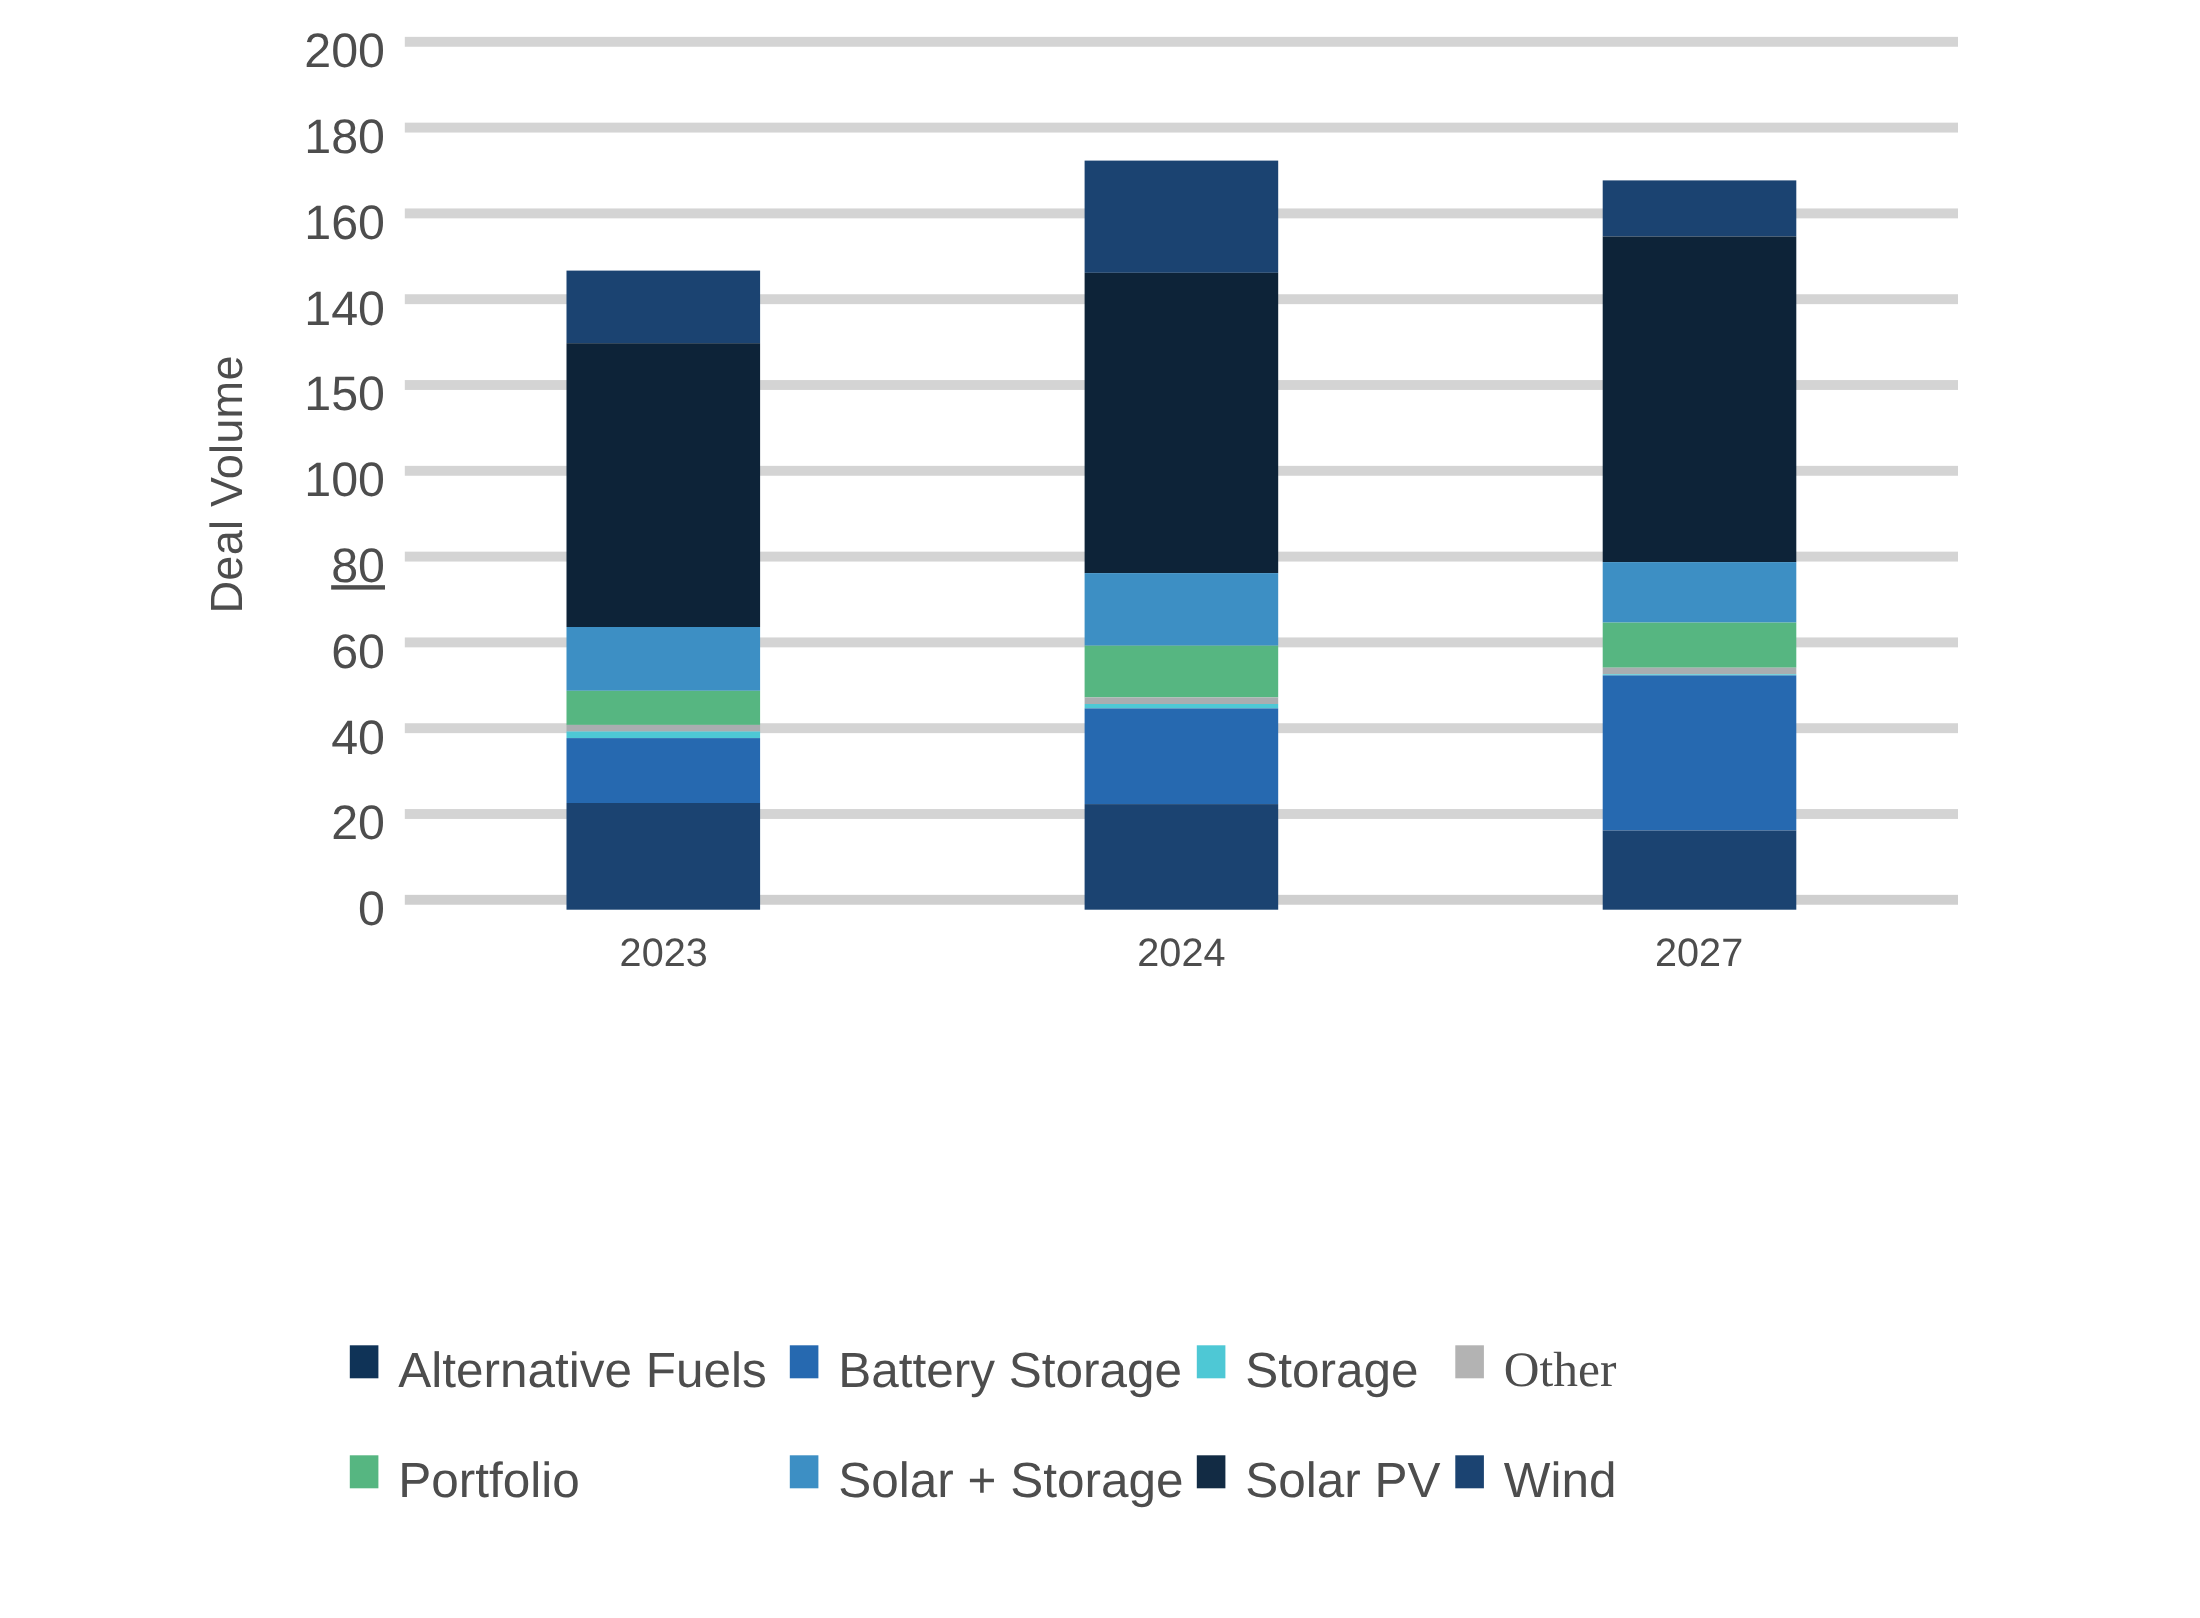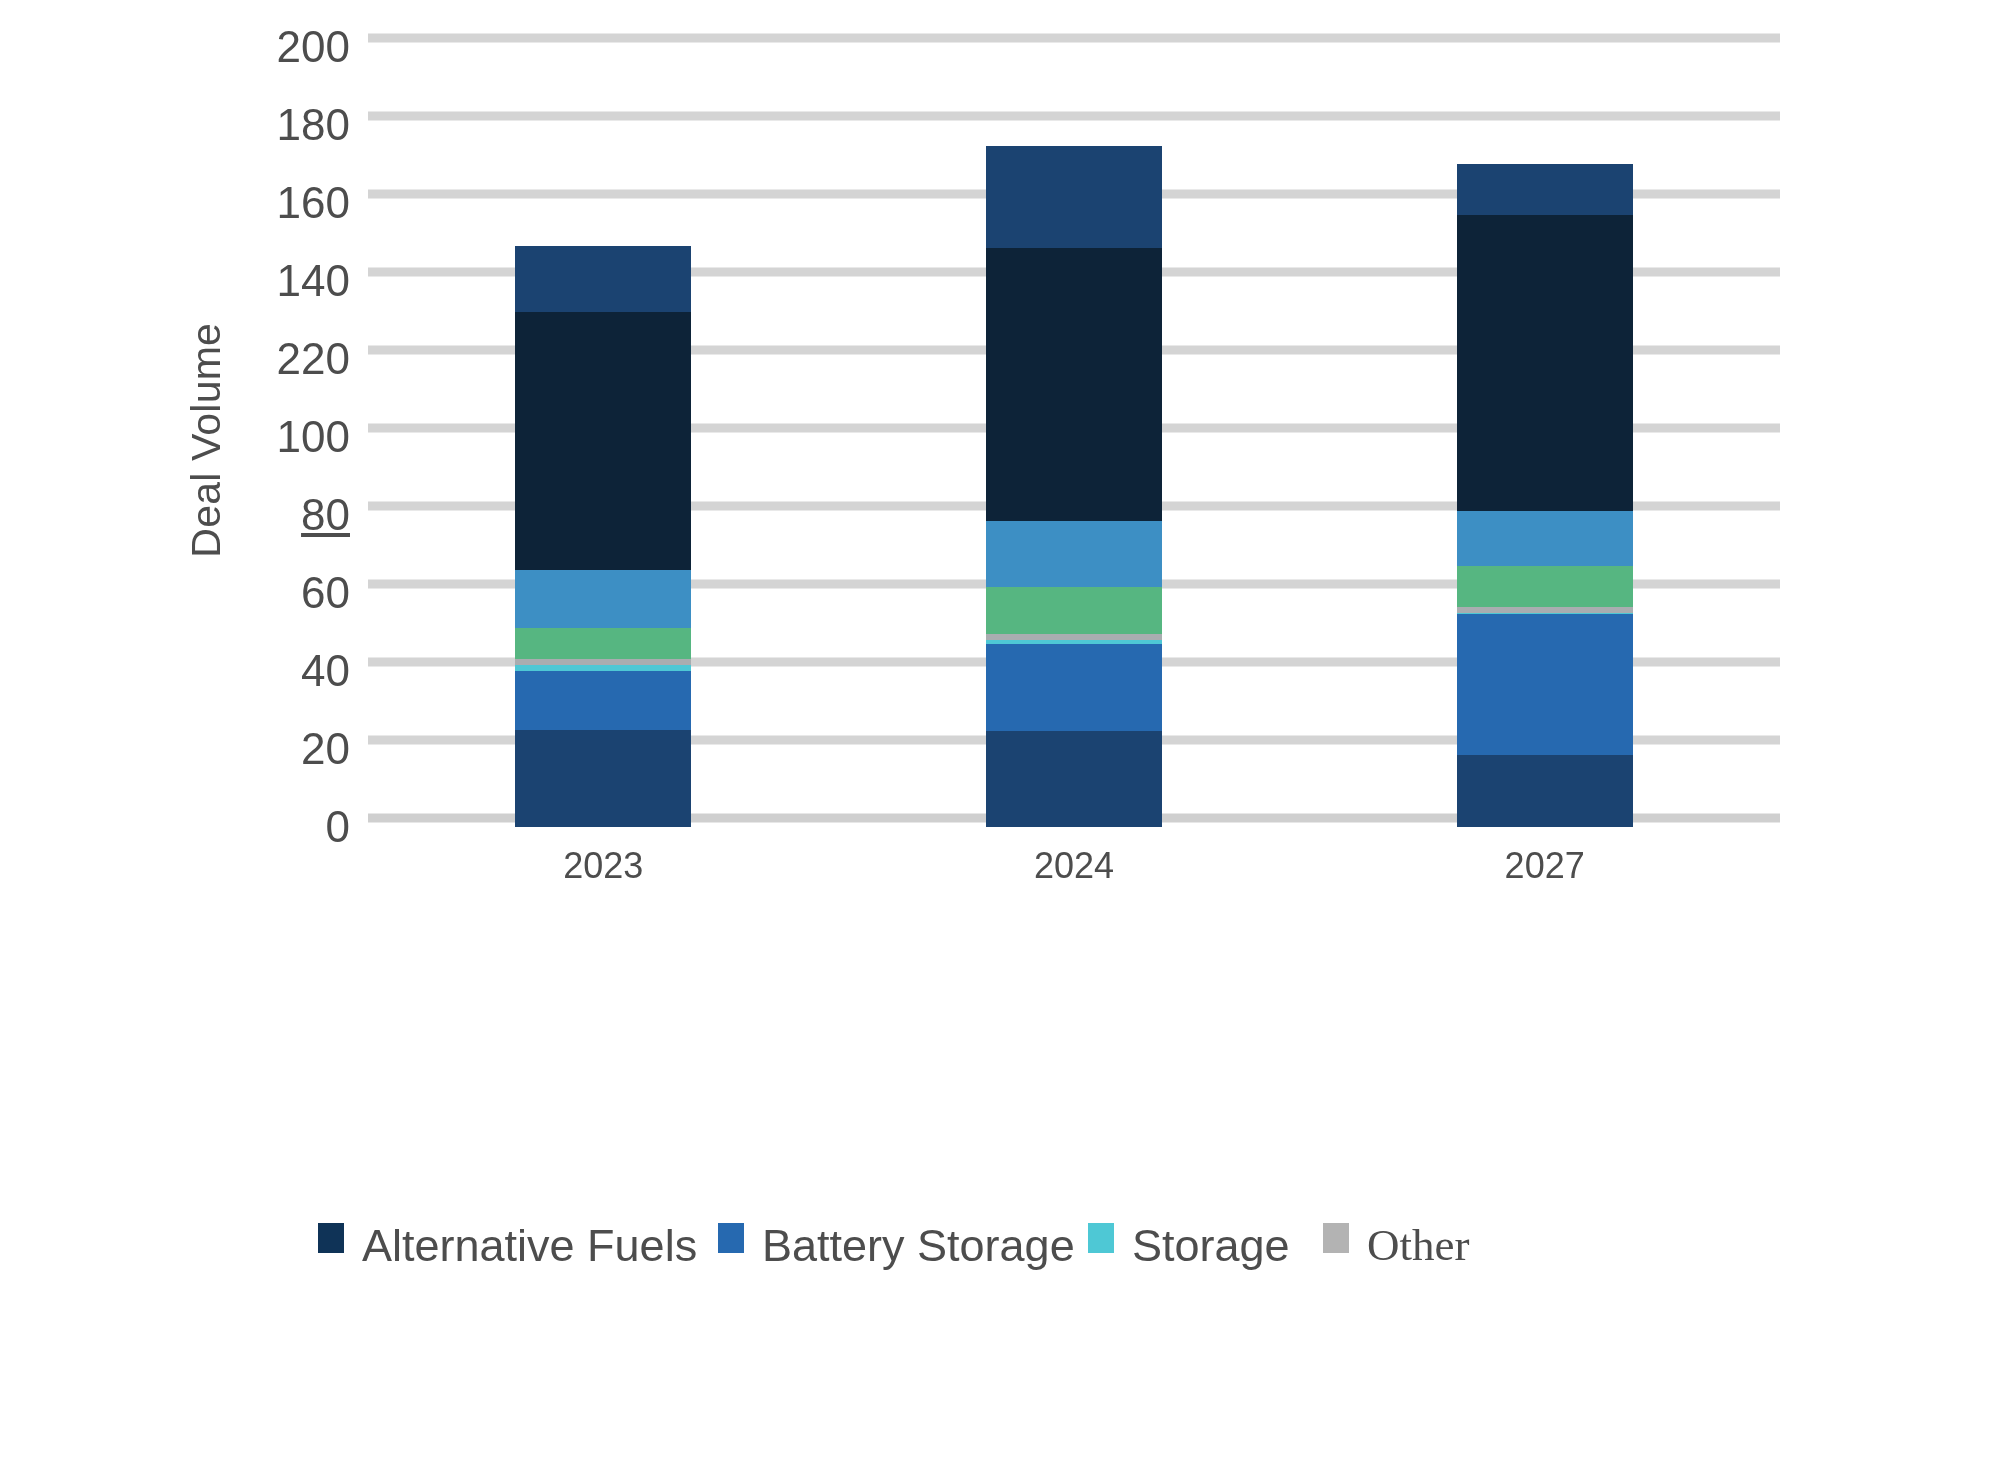--- a/index.html
+++ b/index.html
@@ -160,21 +160,21 @@
     <span class="ylabel-text">Deal Volume</span>
   </div>
 
   <div id="y-ticks">
       <div class="y-tick" style="top: 780px;">0</div>
       <div class="y-tick" style="top: 702px;">20</div>
       <div class="y-tick" style="top: 624px;">40</div>
       <div class="y-tick" style="top: 546px;">60</div>
       <div class="y-tick" style="top: 468px; text-decoration: underline;">80</div>
       <div class="y-tick" style="top: 390px;">100</div>
-      <div class="y-tick" style="top: 312px;">220</div>
+      <div class="y-tick" style="top: 312px;">150</div>
       <div class="y-tick" style="top: 234px;">140</div>
       <div class="y-tick" style="top: 156px;">160</div>
       <div class="y-tick" style="top: 78px;">180</div>
       <div class="y-tick" style="top: 0px;">200</div>
     </div>
 
   <div id="plot-area">
       <div class="gridline baseline" style="bottom: 0px;"></div>
       <div class="gridline" style="bottom: 78px;"></div>
       <div class="gridline" style="bottom: 156px;"></div>
@@ -245,15 +245,33 @@
         </div>
         <div class="legend-item" style="position: absolute; left: 770px;">
           <span class="legend-swatch" style="background: rgb(78, 200, 213);"></span>
           <span class="legend-label">Storage</span>
         </div>
         <div class="legend-item" style="position: absolute; left: 1005px; font-family: Liberation Serif, serif;">
           <span class="legend-swatch" style="background: rgb(179, 179, 179);"></span>
           <span class="legend-label">Other</span>
         </div>
       </div>
+      <div class="legend-row" style="position: relative;">
+        <div class="legend-item" style="position: absolute; left: 0px;">
+          <span class="legend-swatch" style="background: rgb(86, 182, 129);"></span>
+          <span class="legend-label">Portfolio</span>
+        </div>
+        <div class="legend-item" style="position: absolute; left: 400px;">
+          <span class="legend-swatch" style="background: rgb(61, 143, 196);"></span>
+          <span class="legend-label">Solar + Storage</span>
+        </div>
+        <div class="legend-item" style="position: absolute; left: 770px;">
+          <span class="legend-swatch" style="background: rgb(18, 43, 68);"></span>
+          <span class="legend-label">Solar PV</span>
+        </div>
+        <div class="legend-item" style="position: absolute; left: 1005px;">
+          <span class="legend-swatch" style="background: rgb(27, 67, 113);"></span>
+          <span class="legend-label">Wind</span>
+        </div>
+      </div>
     </div>
 
 </div>
 
 </body></html>

